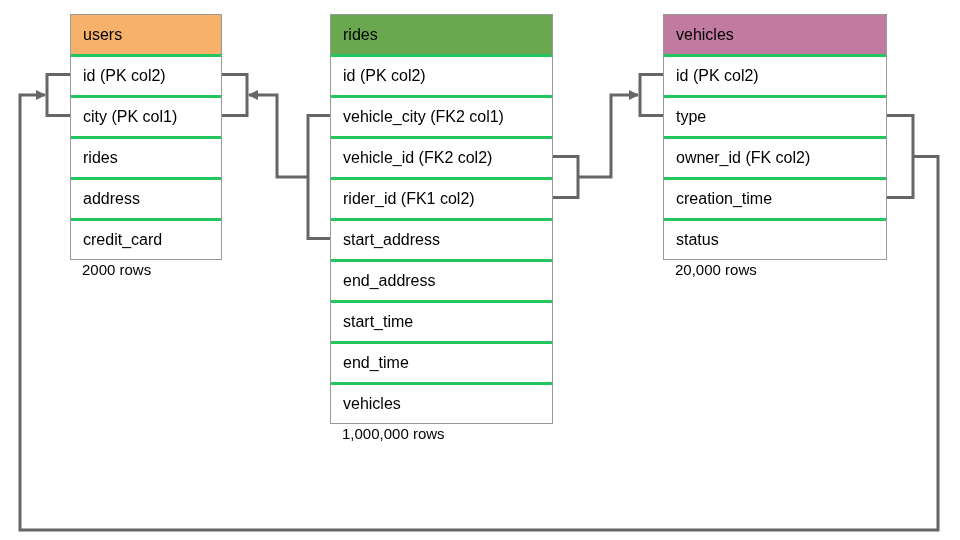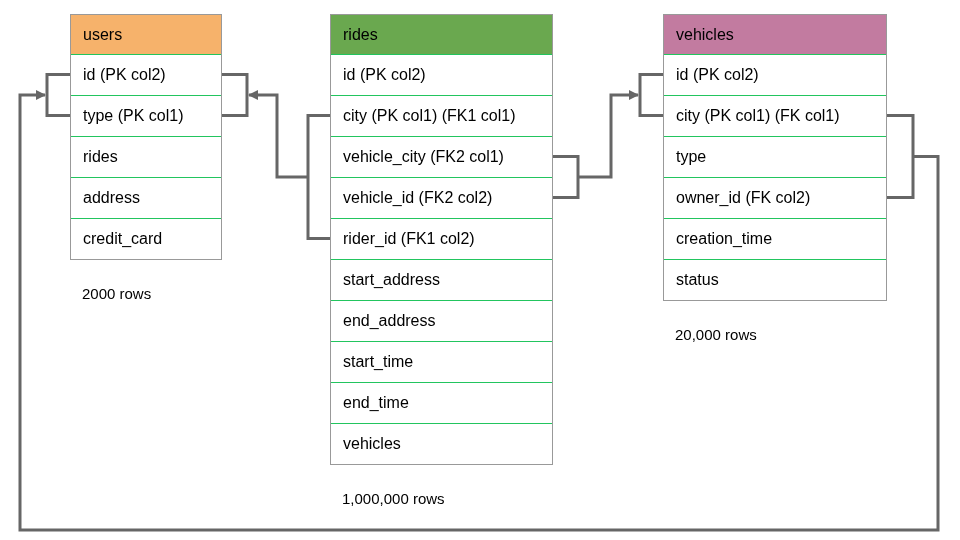--- a/index.html
+++ b/index.html
@@ -9,24 +9,24 @@
   }
   .connectors{position:absolute;left:0;top:0;width:960px;height:540px;z-index:1;}
   .table-wrap{position:absolute;z-index:2;}
   .db-table{border:1px solid #999;background:#fdba74;}
   .db-header{
     height:39px;display:flex;align-items:center;padding:0 12px;
     font-size:16px;box-sizing:border-box;
   }
   .db-cell{
     height:41px;display:flex;align-items:center;padding:4px 12px;
-    font-size:16px;border-top:1px solid #22c55e;box-sizing:border-box;
+    font-size:16px;border-top:3px solid #22c55e;box-sizing:border-box;
     background:#fff;white-space:nowrap;
   }
-  .row-count{margin-top:25px;padding-left:12px;font-size:15px;}
+  .row-count{margin-top:1px;padding-left:12px;font-size:15px;}
   #t-users{left:70px;top:14px;width:152px;}
   #t-rides{left:330px;top:14px;width:223px;}
   #t-vehicles{left:663px;top:14px;width:224px;}
   .db-table{width:100%;box-sizing:border-box;}
   polyline{fill:none;stroke:#666;stroke-width:3;}
 </style>
 </head>
 <body>
 
 <div class="canvas">
@@ -54,50 +54,48 @@
 
     <polyline points="70,74.5 47,74.5 47,115.5 70,115.5"></polyline>
 
     <polyline points="913,156.5 938,156.5 938,530 20,530 20,95 45,95" marker-end="url(#arrow)"></polyline>
   </svg>
 
   <div class="table-wrap" id="t-users">
     <div class="db-table">
       <div class="db-header" style="background-color: rgb(246, 178, 107);">users</div>
       <div class="db-cell">id (PK col2)</div>
-      <div class="db-cell">type (PK col1)</div>
+      <div class="db-cell">city (PK col1)</div>
       <div class="db-cell">rides</div>
       <div class="db-cell">address</div>
       <div class="db-cell">credit_card</div>
     </div>
     <div class="row-count">2000 rows</div>
   </div>
 
   <div class="table-wrap" id="t-rides">
     <div class="db-table">
       <div class="db-header" style="background-color: rgb(106, 168, 79);">rides</div>
       <div class="db-cell">id (PK col2)</div>
-      <div class="db-cell">city (PK col1) (FK1 col1)</div>
       <div class="db-cell">vehicle_city (FK2 col1)</div>
       <div class="db-cell">vehicle_id (FK2 col2)</div>
       <div class="db-cell">rider_id (FK1 col2)</div>
       <div class="db-cell">start_address</div>
       <div class="db-cell">end_address</div>
       <div class="db-cell">start_time</div>
       <div class="db-cell">end_time</div>
       <div class="db-cell">vehicles</div>
     </div>
     <div class="row-count">1,000,000 rows</div>
   </div>
 
   <div class="table-wrap" id="t-vehicles">
     <div class="db-table">
       <div class="db-header" style="background-color: rgb(194, 123, 160);">vehicles</div>
       <div class="db-cell">id (PK col2)</div>
-      <div class="db-cell">city (PK col1) (FK col1)</div>
       <div class="db-cell">type</div>
       <div class="db-cell">owner_id (FK col2)</div>
       <div class="db-cell">creation_time</div>
       <div class="db-cell">status</div>
     </div>
     <div class="row-count">20,000 rows</div>
   </div>
 
 </div>
 

